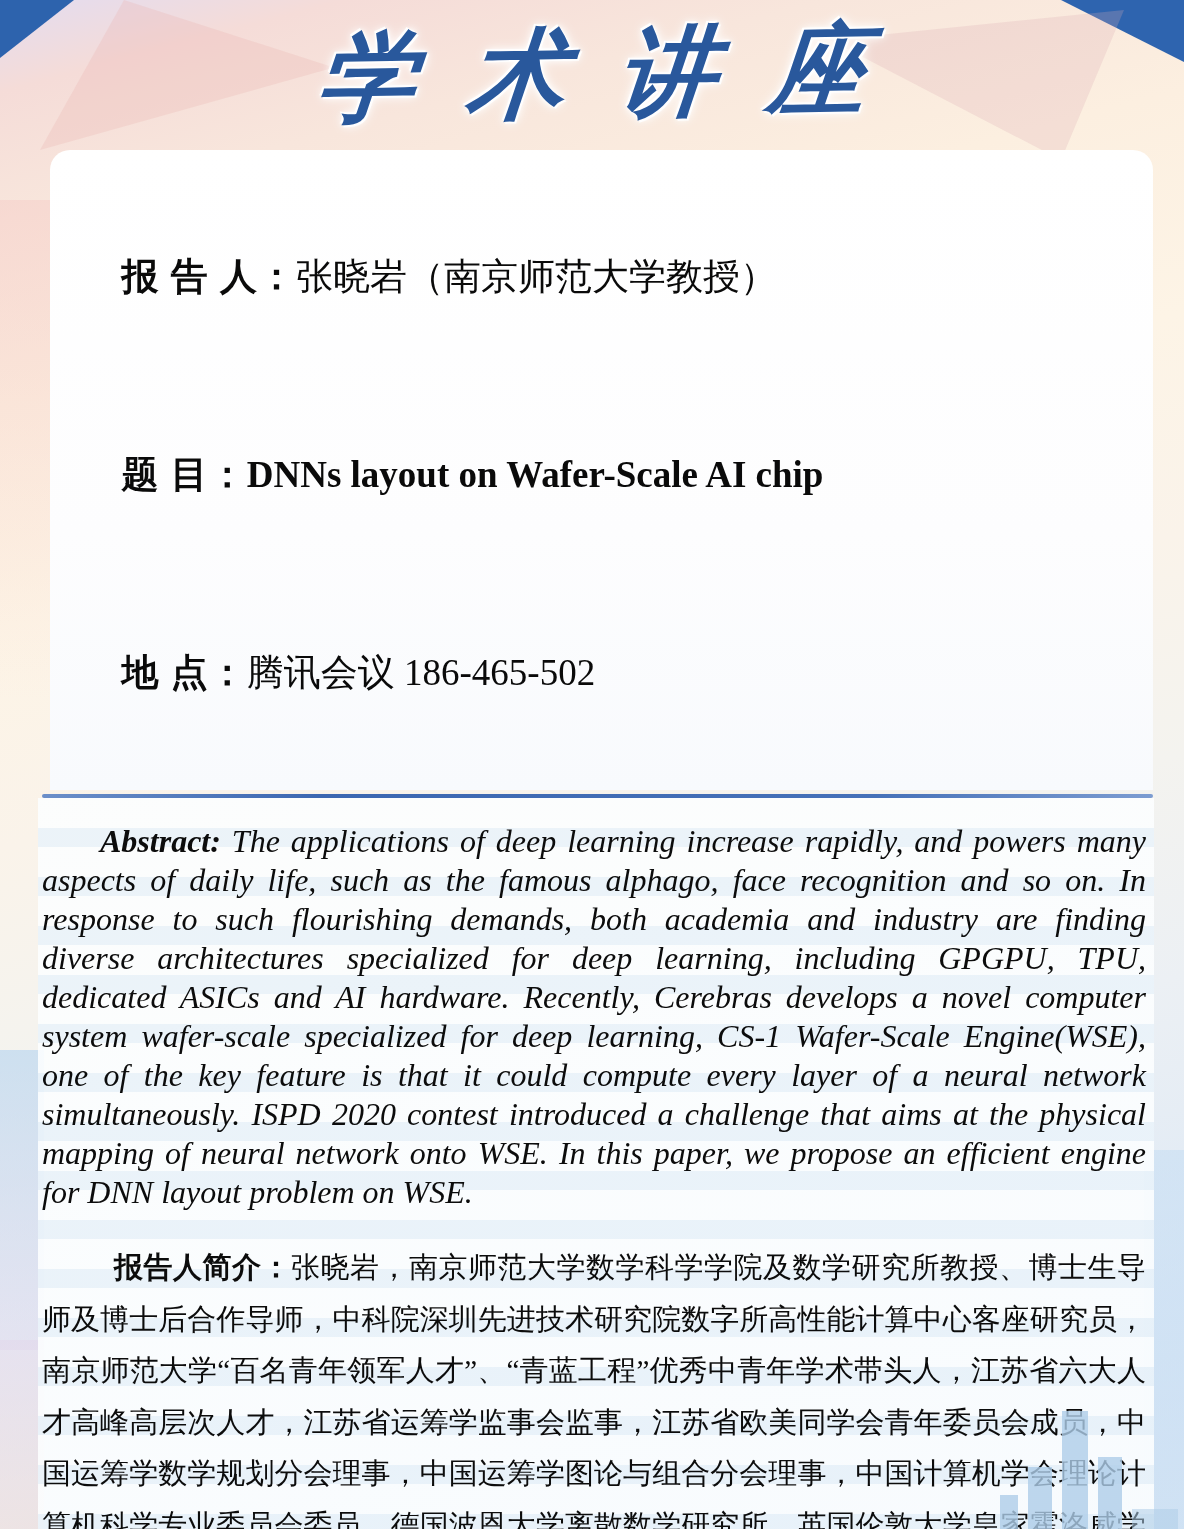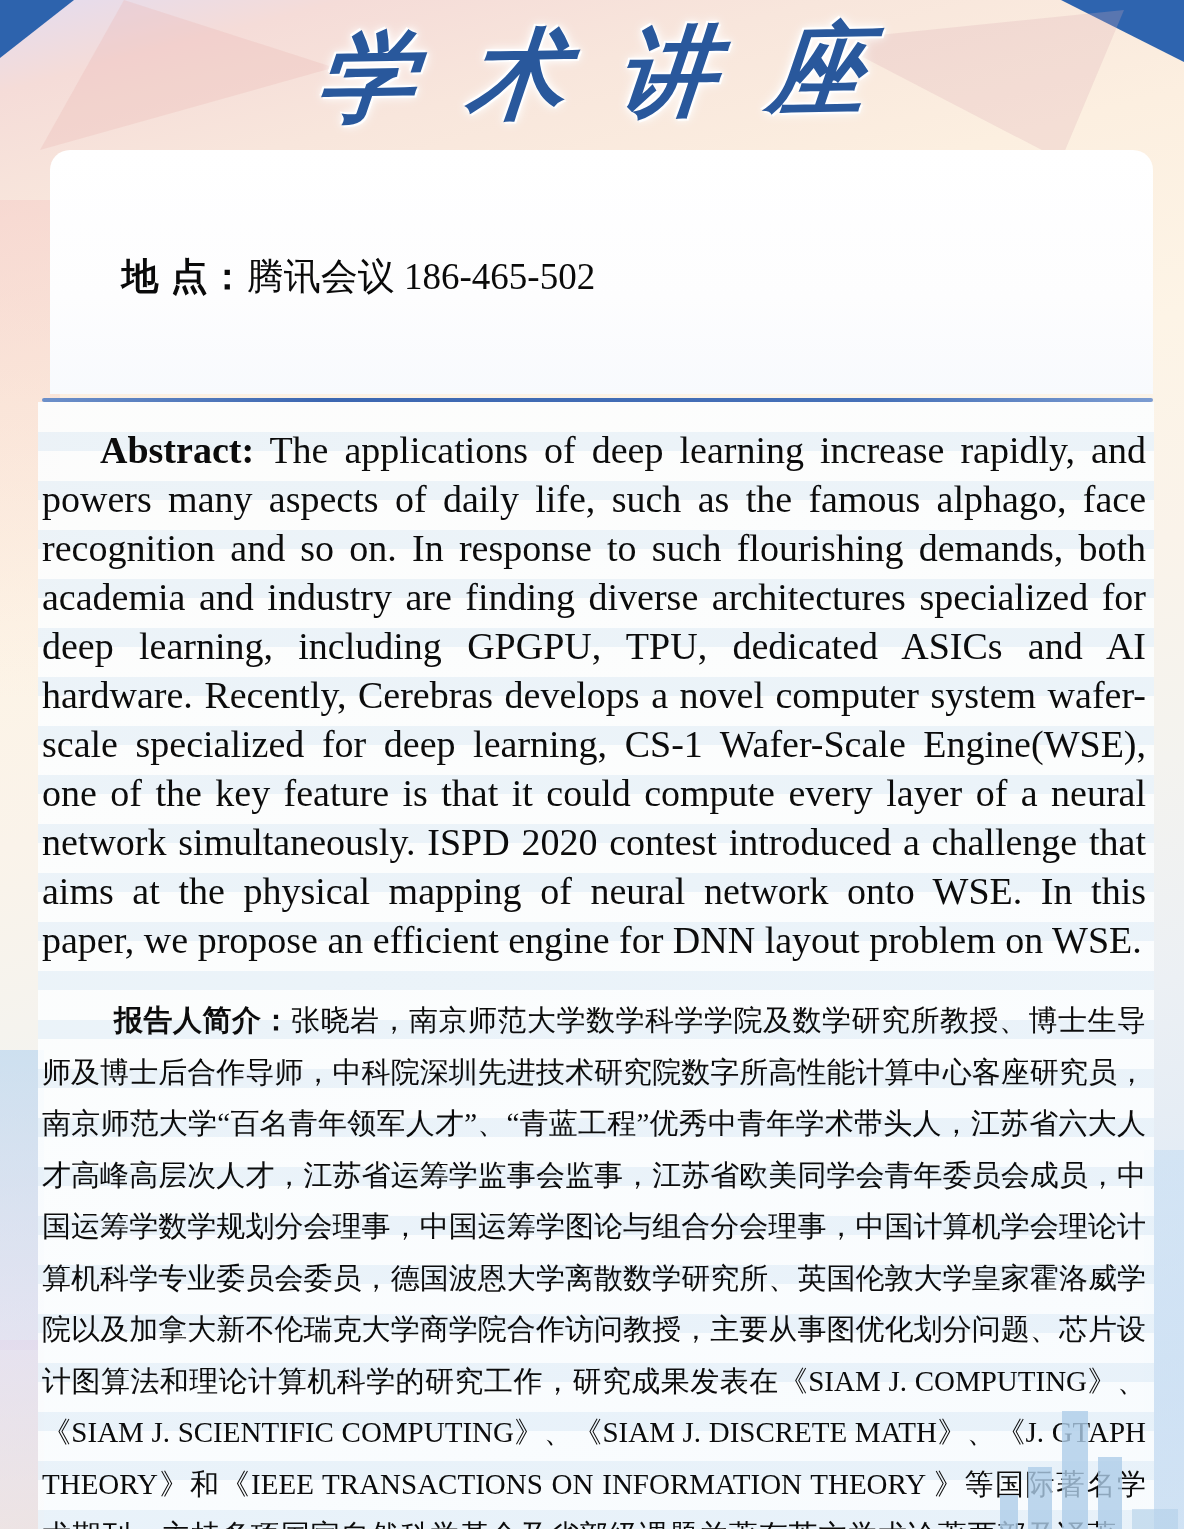--- a/index.html
+++ b/index.html
@@ -94,23 +94,24 @@
         rgba(252,254,255,0.9) 0px, rgba(252,254,255,0.9) 30px,
         rgba(234,243,250,0.9) 30px, rgba(234,243,250,0.9) 49px);
   }
   .para {
     position: relative; z-index: 2;
     margin: 0;
     color: #0c0c0c;
     text-align: justify;
   }
   .abstract-para {
-    font-size: 38px;
-    line-height: 49px;
+    font-size: 32px;
+    line-height: 39px;
     text-indent: 58px;
+    font-style: italic;
   }
   .abstract-label { font-weight: bold; }
   .bio-para {
     margin-top: 30px;
     font-size: 29px;
     line-height: 51.5px;
     text-indent: 72px;
   }
   .bio-label { font-family: "Liberation Sans", sans-serif; font-weight: bold; }
   
@@ -139,20 +140,26 @@
   <div class="facet f4"></div>
   <div class="facet f5"></div>
   <div class="facet f6"></div>
 
   <div class="header">
     <div class="calligraphy">学术讲座</div>
   </div>
 
   <div class="info-card">
     <div class="info-row">
+      <span class="info-label">报 告 人：</span><span class="info-value">张晓岩（南京师范大学教授）</span>
+    </div>
+    <div class="info-row row-title">
+      <span class="info-label">题 目：</span><span class="info-value">DNNs layout on Wafer-Scale AI chip</span>
+    </div>
+    <div class="info-row">
       <span class="info-label">地 点：</span><span class="info-value">腾讯会议 186-465-502</span>
     </div>
   </div>
   <div class="divider"></div>
 
   <div class="content">
 
     <p class="para abstract-para"><span class="abstract-label">Abstract:</span> <span>The applications of deep learning increase rapidly, and powers many aspects of daily life, such as the famous alphago, face recognition and so on. In response to such flourishing demands, both academia and industry are finding diverse architectures specialized for deep learning, including GPGPU, TPU, dedicated ASICs and AI hardware. Recently, Cerebras develops a novel computer system wafer-scale specialized for deep learning, CS-1 Wafer-Scale Engine(WSE), one of the key feature is that it could compute every layer of a neural network simultaneously. ISPD 2020 contest introduced a challenge that aims at the physical mapping of neural network onto WSE. In this paper, we propose an efficient engine for DNN layout problem on WSE.</span></p>
 
     <p class="para bio-para"><span class="bio-label">报告人简介：</span><span>张晓岩，南京师范大学数学科学学院及数学研究所教授、博士生导师及博士后合作导师，中科院深圳先进技术研究院数字所高性能计算中心客座研究员，南京师范大学“百名青年领军人才”、“青蓝工程”优秀中青年学术带头人，江苏省六大人才高峰高层次人才，江苏省运筹学监事会监事，江苏省欧美同学会青年委员会成员，中国运筹学数学规划分会理事，中国运筹学图论与组合分会理事，中国计算机学会理论计算机科学专业委员会委员，德国波恩大学离散数学研究所、英国伦敦大学皇家霍洛威学院以及加拿大新不伦瑞克大学商学院合作访问教授，主要从事图优化划分问题、芯片设计图算法和理论计算机科学的研究工作，研究成果发表在《SIAM J. COMPUTING》、《SIAM J. SCIENTIFIC COMPUTING》、《SIAM J. DISCRETE MATH》、《J. GTAPH THEORY》和《IEEE TRANSACTIONS ON INFORMATION THEORY 》等国际著名学术期刊，主持多项国家自然科学基金及省部级课题并著有英文学术论著两部及译著一部。</span></p>

